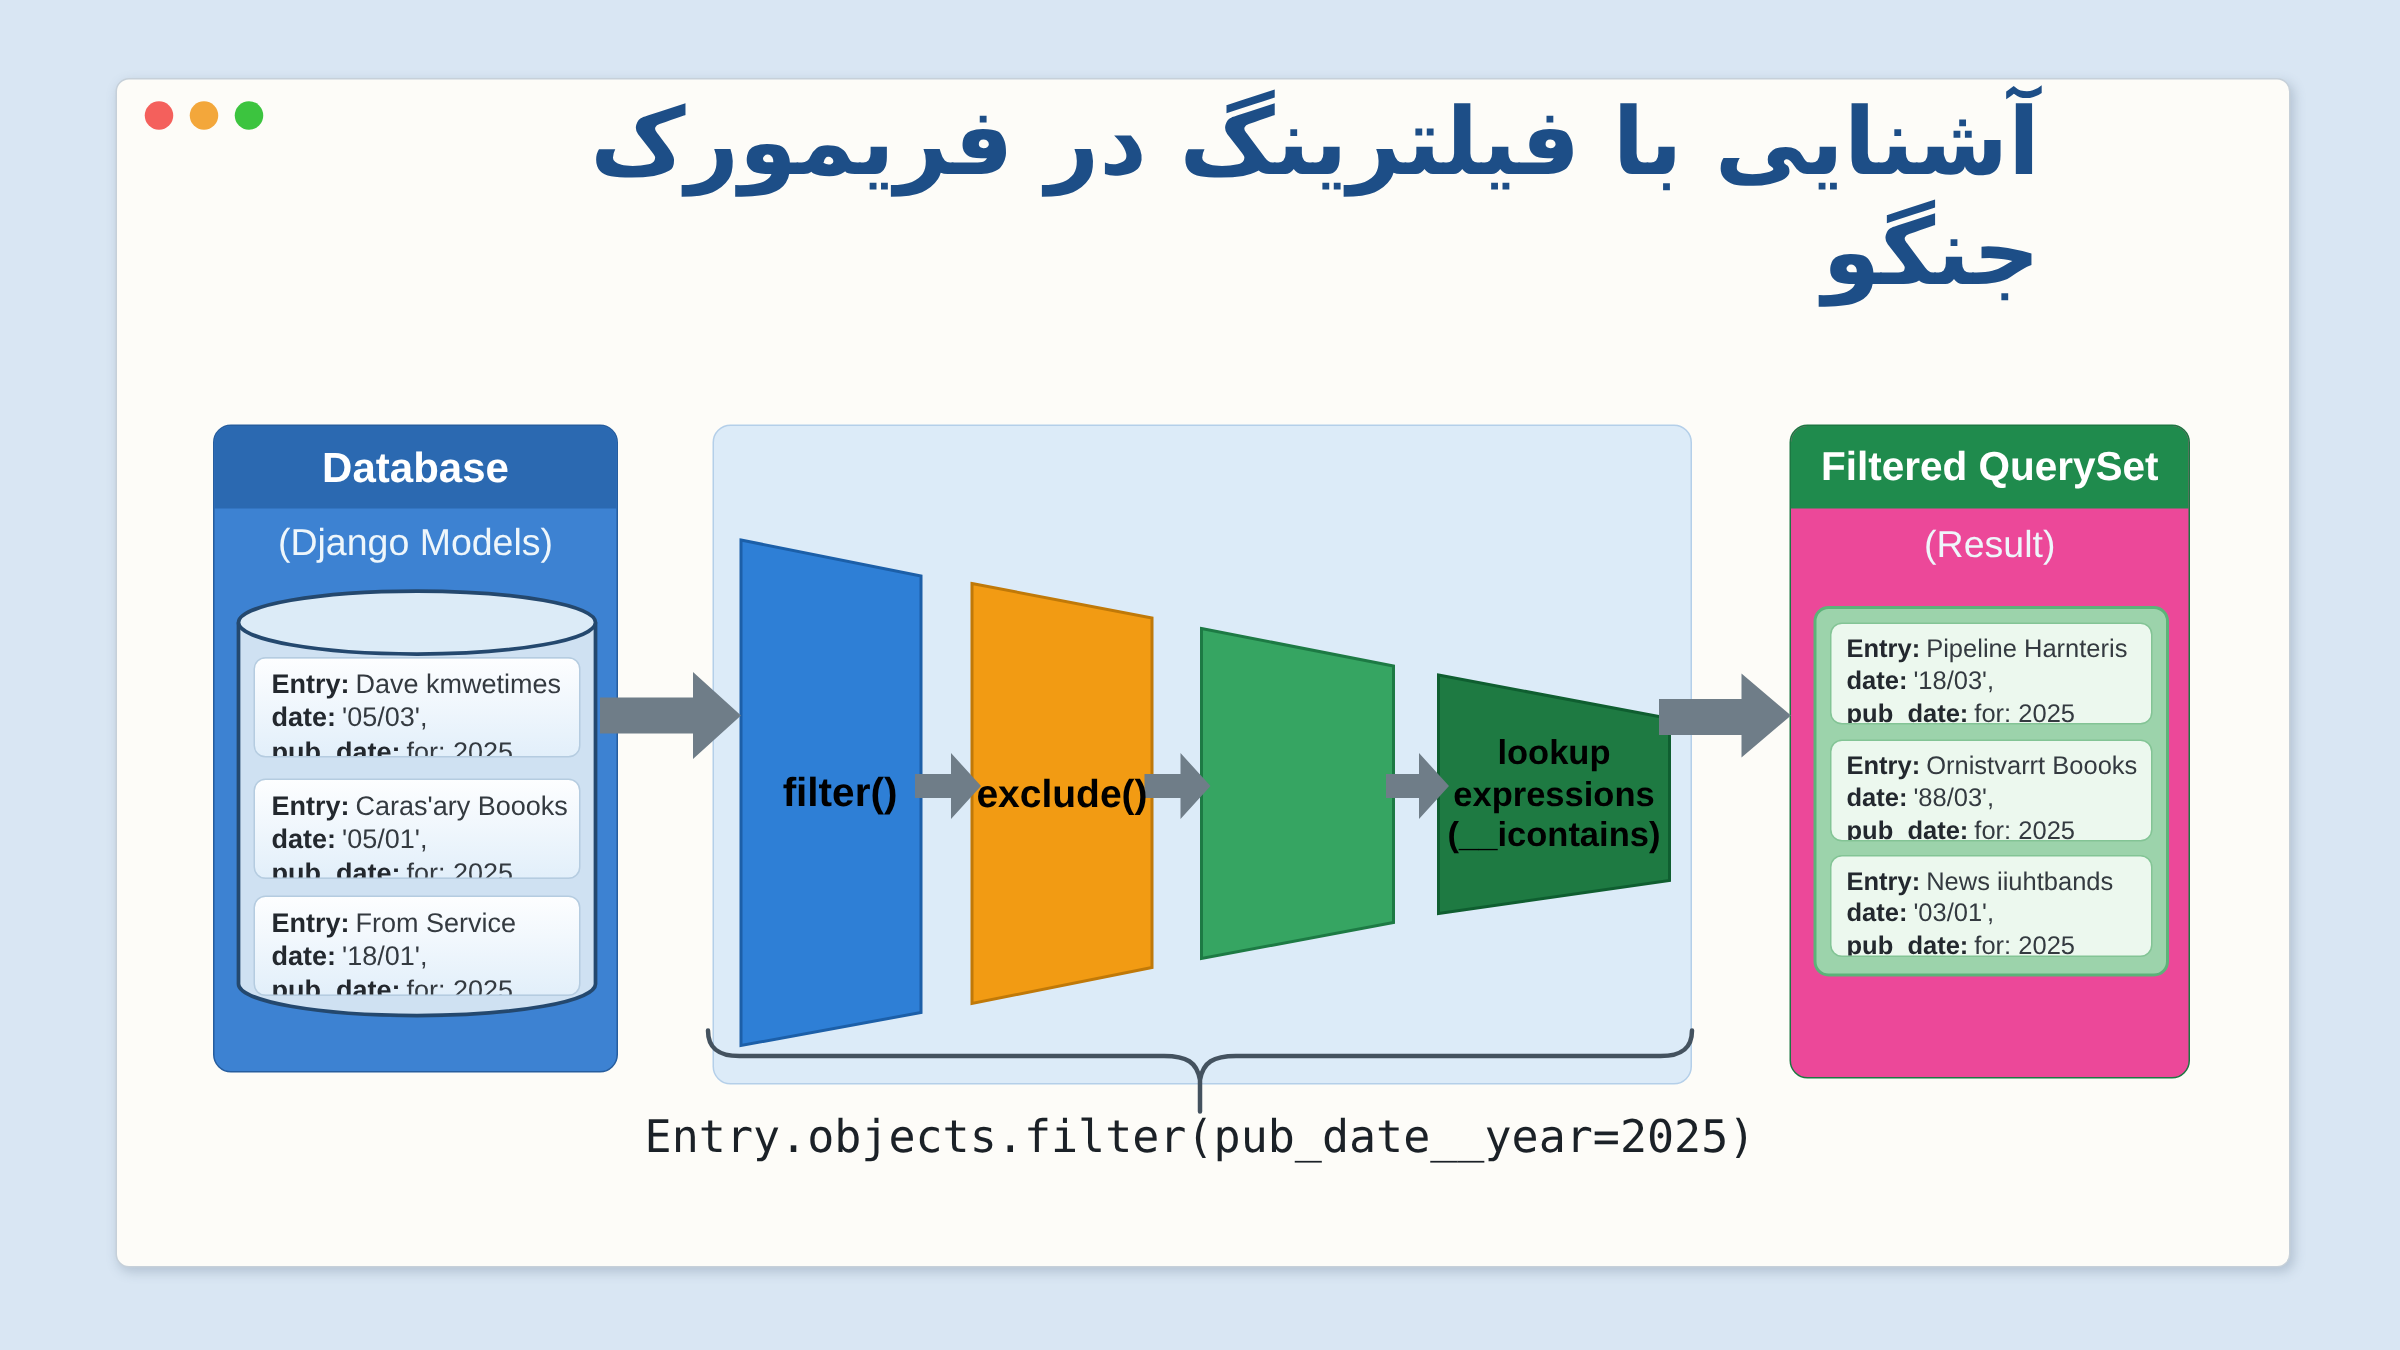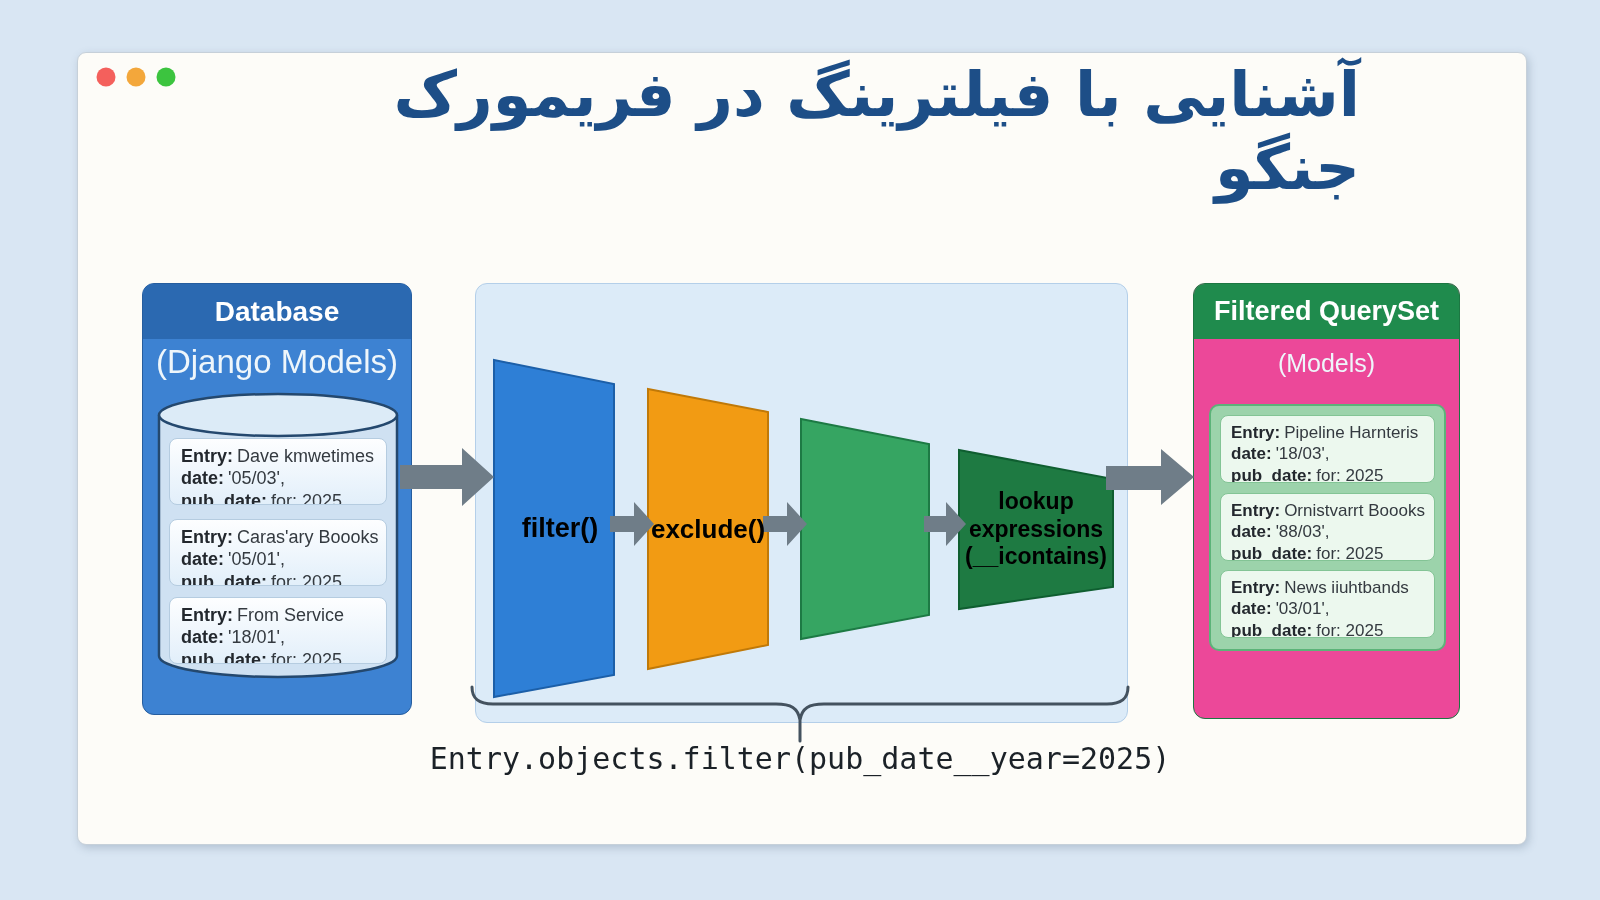--- a/index.html
+++ b/index.html
@@ -25,21 +25,21 @@
     display:flex;align-items:center;justify-content:center;
     font-weight:bold;color:#fff;
   }
   .panel .sub{
     display:flex;align-items:center;justify-content:center;color:#eef6fb;
   }
   
   .p-db{left:142px;top:237px;width:270px;height:432px;background:#3d82d2;
         border:1px solid #265d9e;border-radius:12px;}
   .p-db .hdr{height:55px;background:#2b69b1;border-radius:11px 11px 0 0;font-size:28px;}
-  .p-db .sub{height:46px;font-size:33px;}
+  .p-db .sub{height:46px;font-size:25px;}
   .cyl{position:absolute;left:13px;top:106px;}
   
   .ecard{
     position:absolute;left:26px;width:218px;height:67px;box-sizing:border-box;
     background:linear-gradient(180deg,#fdfeff 0%,#e2effa 100%);
     border:1px solid #b5cce0;border-radius:8px;padding:6px 11px 0 11px;
     font-size:18px;line-height:1.24;color:#343a40;white-space:nowrap;overflow:hidden;
   }
   .elbl{font-weight:bold;color:#23282e;margin-right:4px;}
   
@@ -135,21 +135,21 @@
 
     <div class="flabel fl1">filter()</div>
     <div class="flabel fl2">exclude()</div>
     <div class="flabel fl4">lookup
 expressions
 (__icontains)</div>
   </div>
 
   <div class="panel p-res">
     <div class="hdr">Filtered QuerySet</div>
-    <div class="sub">(Models)</div>
+    <div class="sub">(Result)</div>
 
     <div class="res-box">
       <div class="rcard" style="top:9px">
         <div><span class="elbl">Entry:</span><span>Pipeline Harnteris</span></div>
         <div><span class="elbl">date:</span><span>'18/03',</span></div>
         <div><span class="elbl">pub_date:</span><span>for: 2025</span></div>
       </div>
       <div class="rcard" style="top:87px">
         <div><span class="elbl">Entry:</span><span>Ornistvarrt Boooks</span></div>
         <div><span class="elbl">date:</span><span>'88/03',</span></div>

